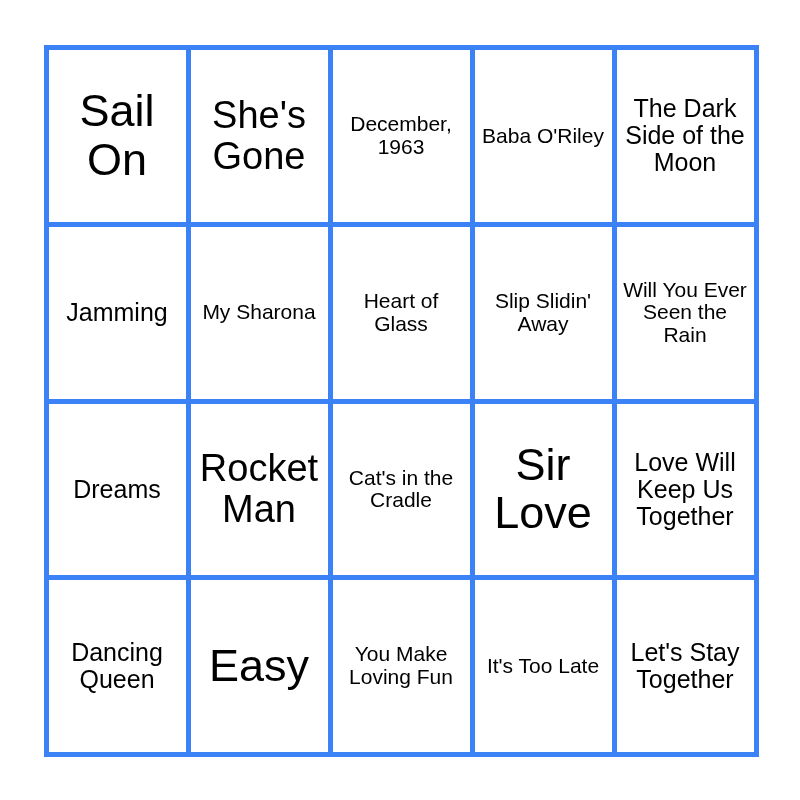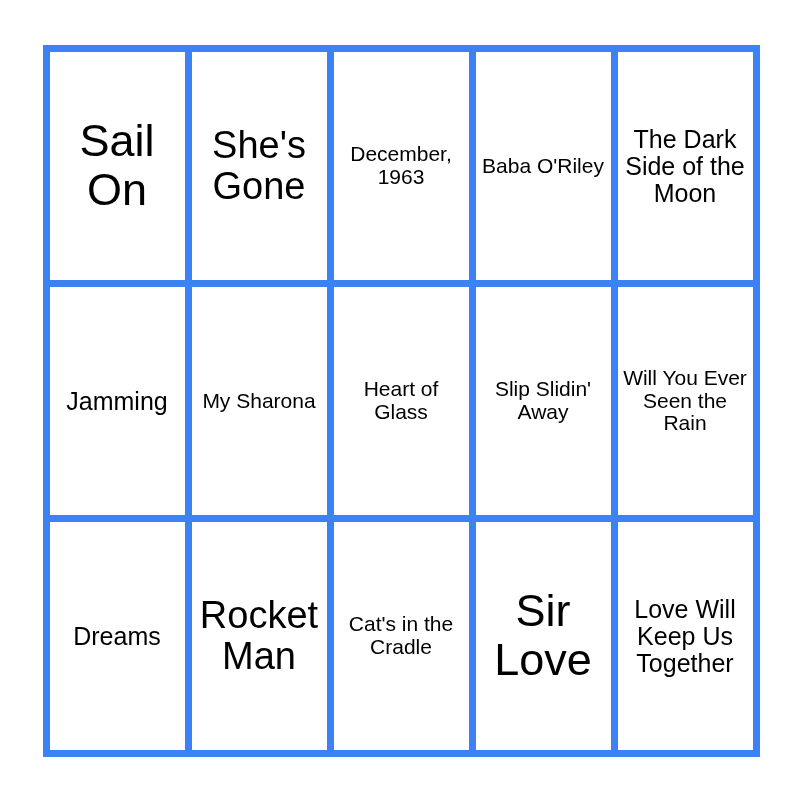--- a/index.html
+++ b/index.html
@@ -20,21 +20,21 @@
   }
   table.bingo {
     border-collapse: collapse;
     table-layout: fixed;
     width: 712px;
     height: 712px;
     margin-left: 2px;
     margin-top: 2px;
   }
   table.bingo td {
-    border: 7px solid #3b82f6;
+    border: 5px solid #3b82f6;
     width: 142px;
     height: 142px;
     text-align: center;
     vertical-align: middle;
     padding: 14px 4px;
     box-sizing: border-box;
     color: #000000;
     line-height: 1.08;
     overflow: hidden;
     word-wrap: break-word;
@@ -66,15 +66,22 @@
         <td class="fs-md">Slip Slidin' Away</td>
         <td class="fs-xs">Will You Ever Seen the Rain</td>
       </tr>
       <tr>
         <td class="fs-sm">Dreams</td>
         <td class="fs-lg">Rocket Man</td>
         <td class="fs-md">Cat's in the Cradle</td>
         <td class="fs-xl">Sir Love</td>
         <td class="fs-sm">Love Will Keep Us Together</td>
       </tr>
+      <tr>
+        <td class="fs-sm">Dancing Queen</td>
+        <td class="fs-xl">Easy</td>
+        <td class="fs-xs">You Make Loving Fun</td>
+        <td class="fs-md">It's Too Late</td>
+        <td class="fs-sm">Let's Stay Together</td>
+      </tr>
     </tbody>
   </table>
 </div>
 
 </body></html>

